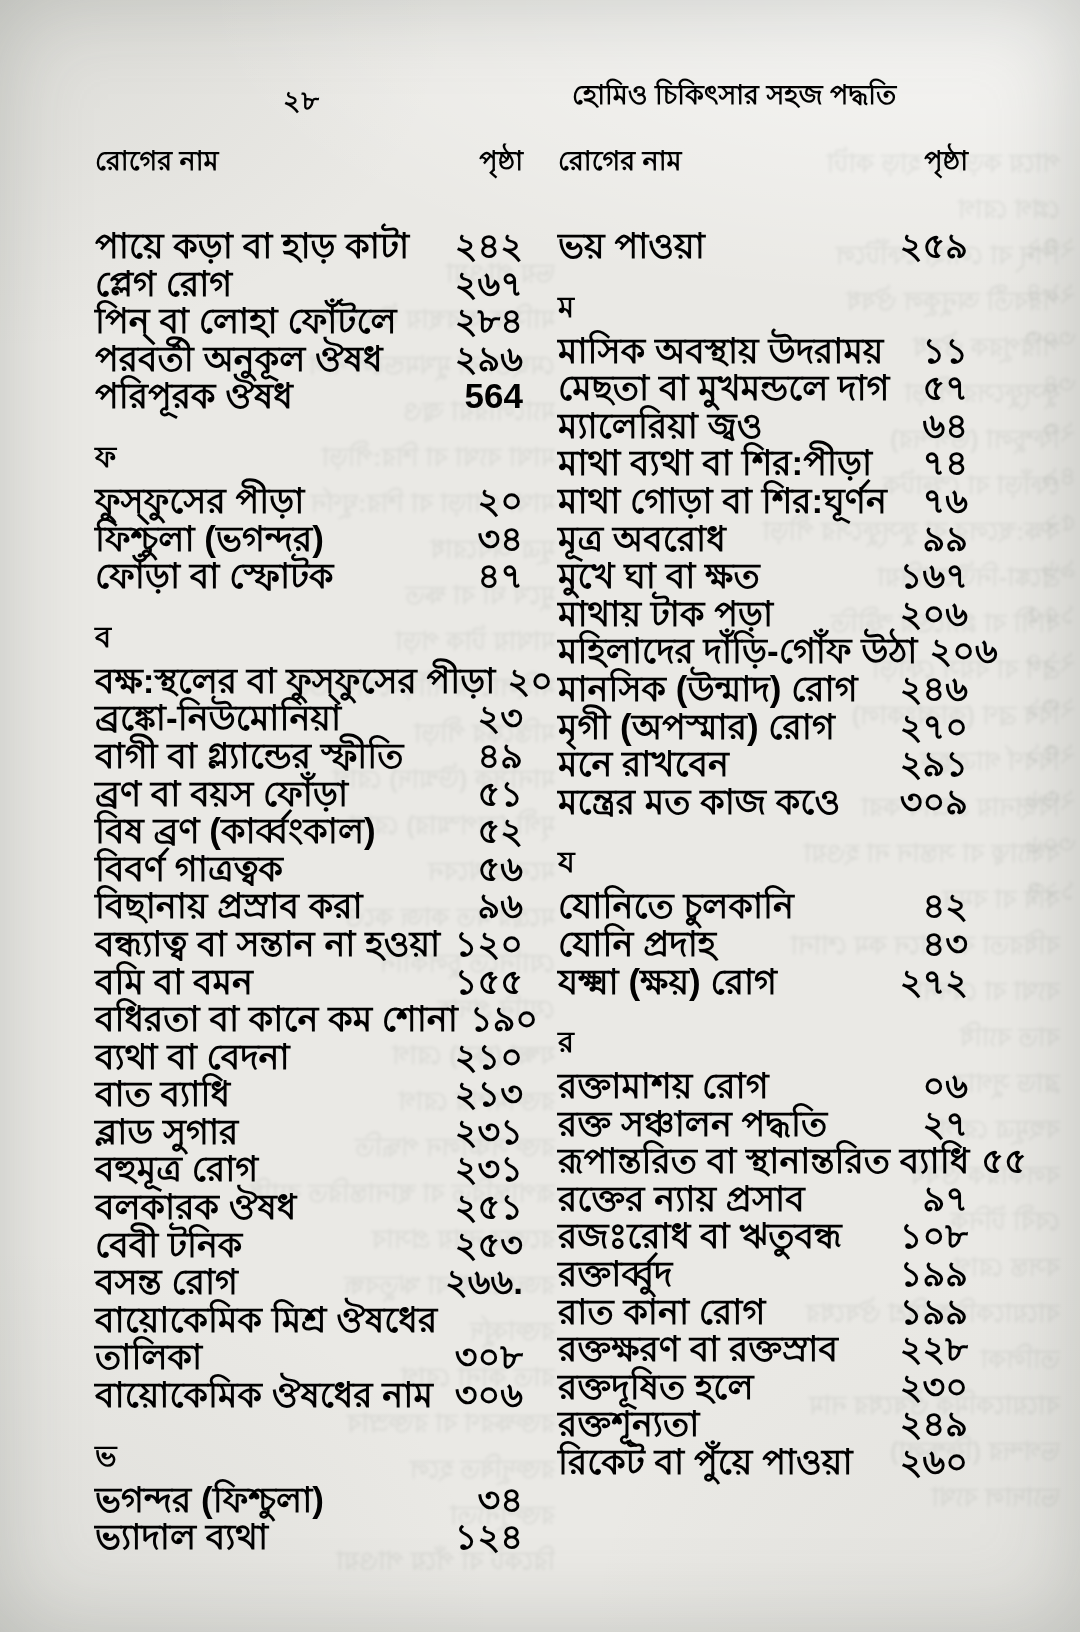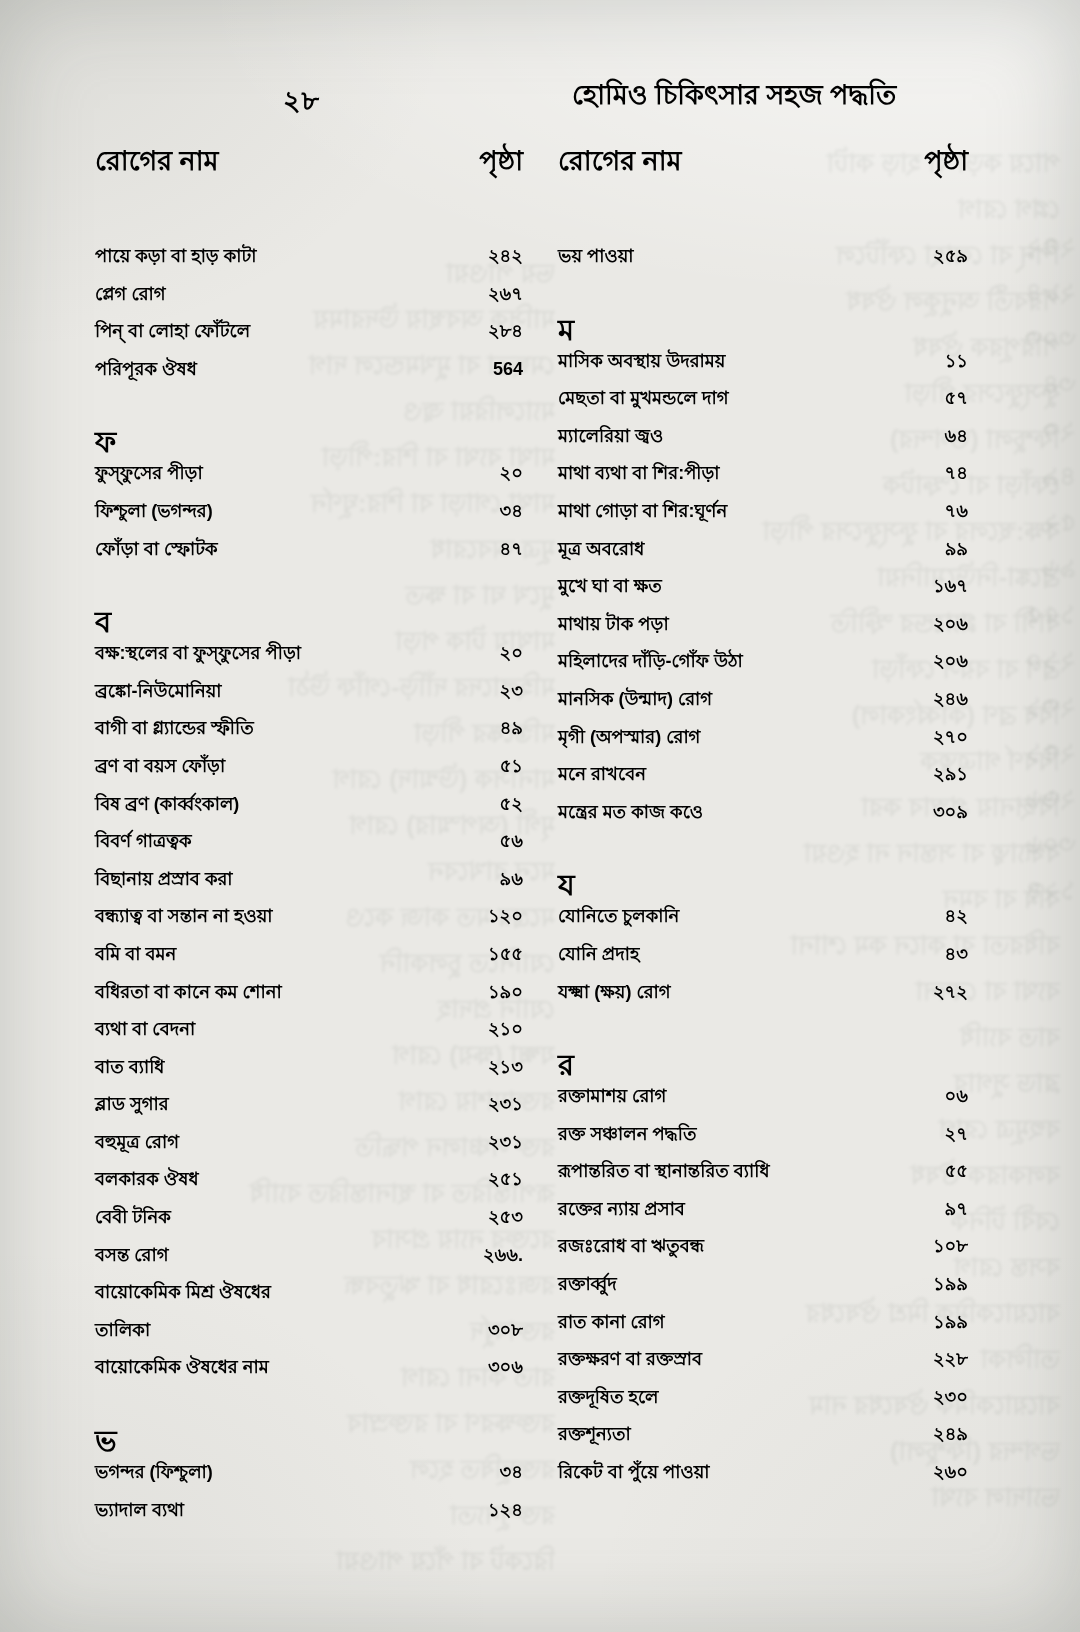--- a/index.html
+++ b/index.html
@@ -39,25 +39,25 @@
   }
   #book-title{
     position:absolute;left:572px;top:74px;width:440px;
     font-size:27px;font-weight:700;white-space:nowrap;
   }
   .toc-col{position:absolute;top:140px;}
   #col-left{left:95px;width:428px;}
   #col-right{left:558px;width:410px;}
   .col-head{
     display:flex;justify-content:space-between;align-items:baseline;
-    font-size:27px;font-weight:700;height:38px;margin-bottom:64px;white-space:nowrap;
+    font-size:27px;font-weight:700;height:38px;margin-bottom:41px;white-space:nowrap;
   }
   .row{
     display:flex;justify-content:space-between;align-items:baseline;
-    font-size:18px;font-weight:600;height:37.6px;white-space:nowrap;
+    font-size:35px;font-weight:600;height:37.6px;white-space:nowrap;
   }
   .row .nm{overflow:visible;}
   .row .pg{font-weight:600;padding-left:12px;}
   .row.bold .nm,.row.bold .pg{font-weight:800;}
   .letter{
     font-size:29px;font-weight:800;height:40px;margin-top:27px;
   }
 </style>
 </head>
 <body>
@@ -160,20 +160,24 @@
       </div>
       <div class="row">
         <span class="nm">প্লেগ রোগ</span>
         <span class="pg">২৬৭</span>
       </div>
       <div class="row">
         <span class="nm">পিন্ বা লোহা ফোঁটলে</span>
         <span class="pg">২৮৪</span>
       </div>
       <div class="row">
+        <span class="nm">পরবর্তী অনুকূল ঔষধ</span>
+        <span class="pg">২৯৬</span>
+      </div>
+      <div class="row">
         <span class="nm">পরিপূরক ঔষধ</span>
         <span class="pg">564</span>
       </div>
       <div class="letter">ফ</div>
       <div class="row">
         <span class="nm">ফুস্‌ফুসের পীড়া</span>
         <span class="pg">২০</span>
       </div>
       <div class="row">
         <span class="nm">ফিশ্চুলা (ভগন্দর)</span>

